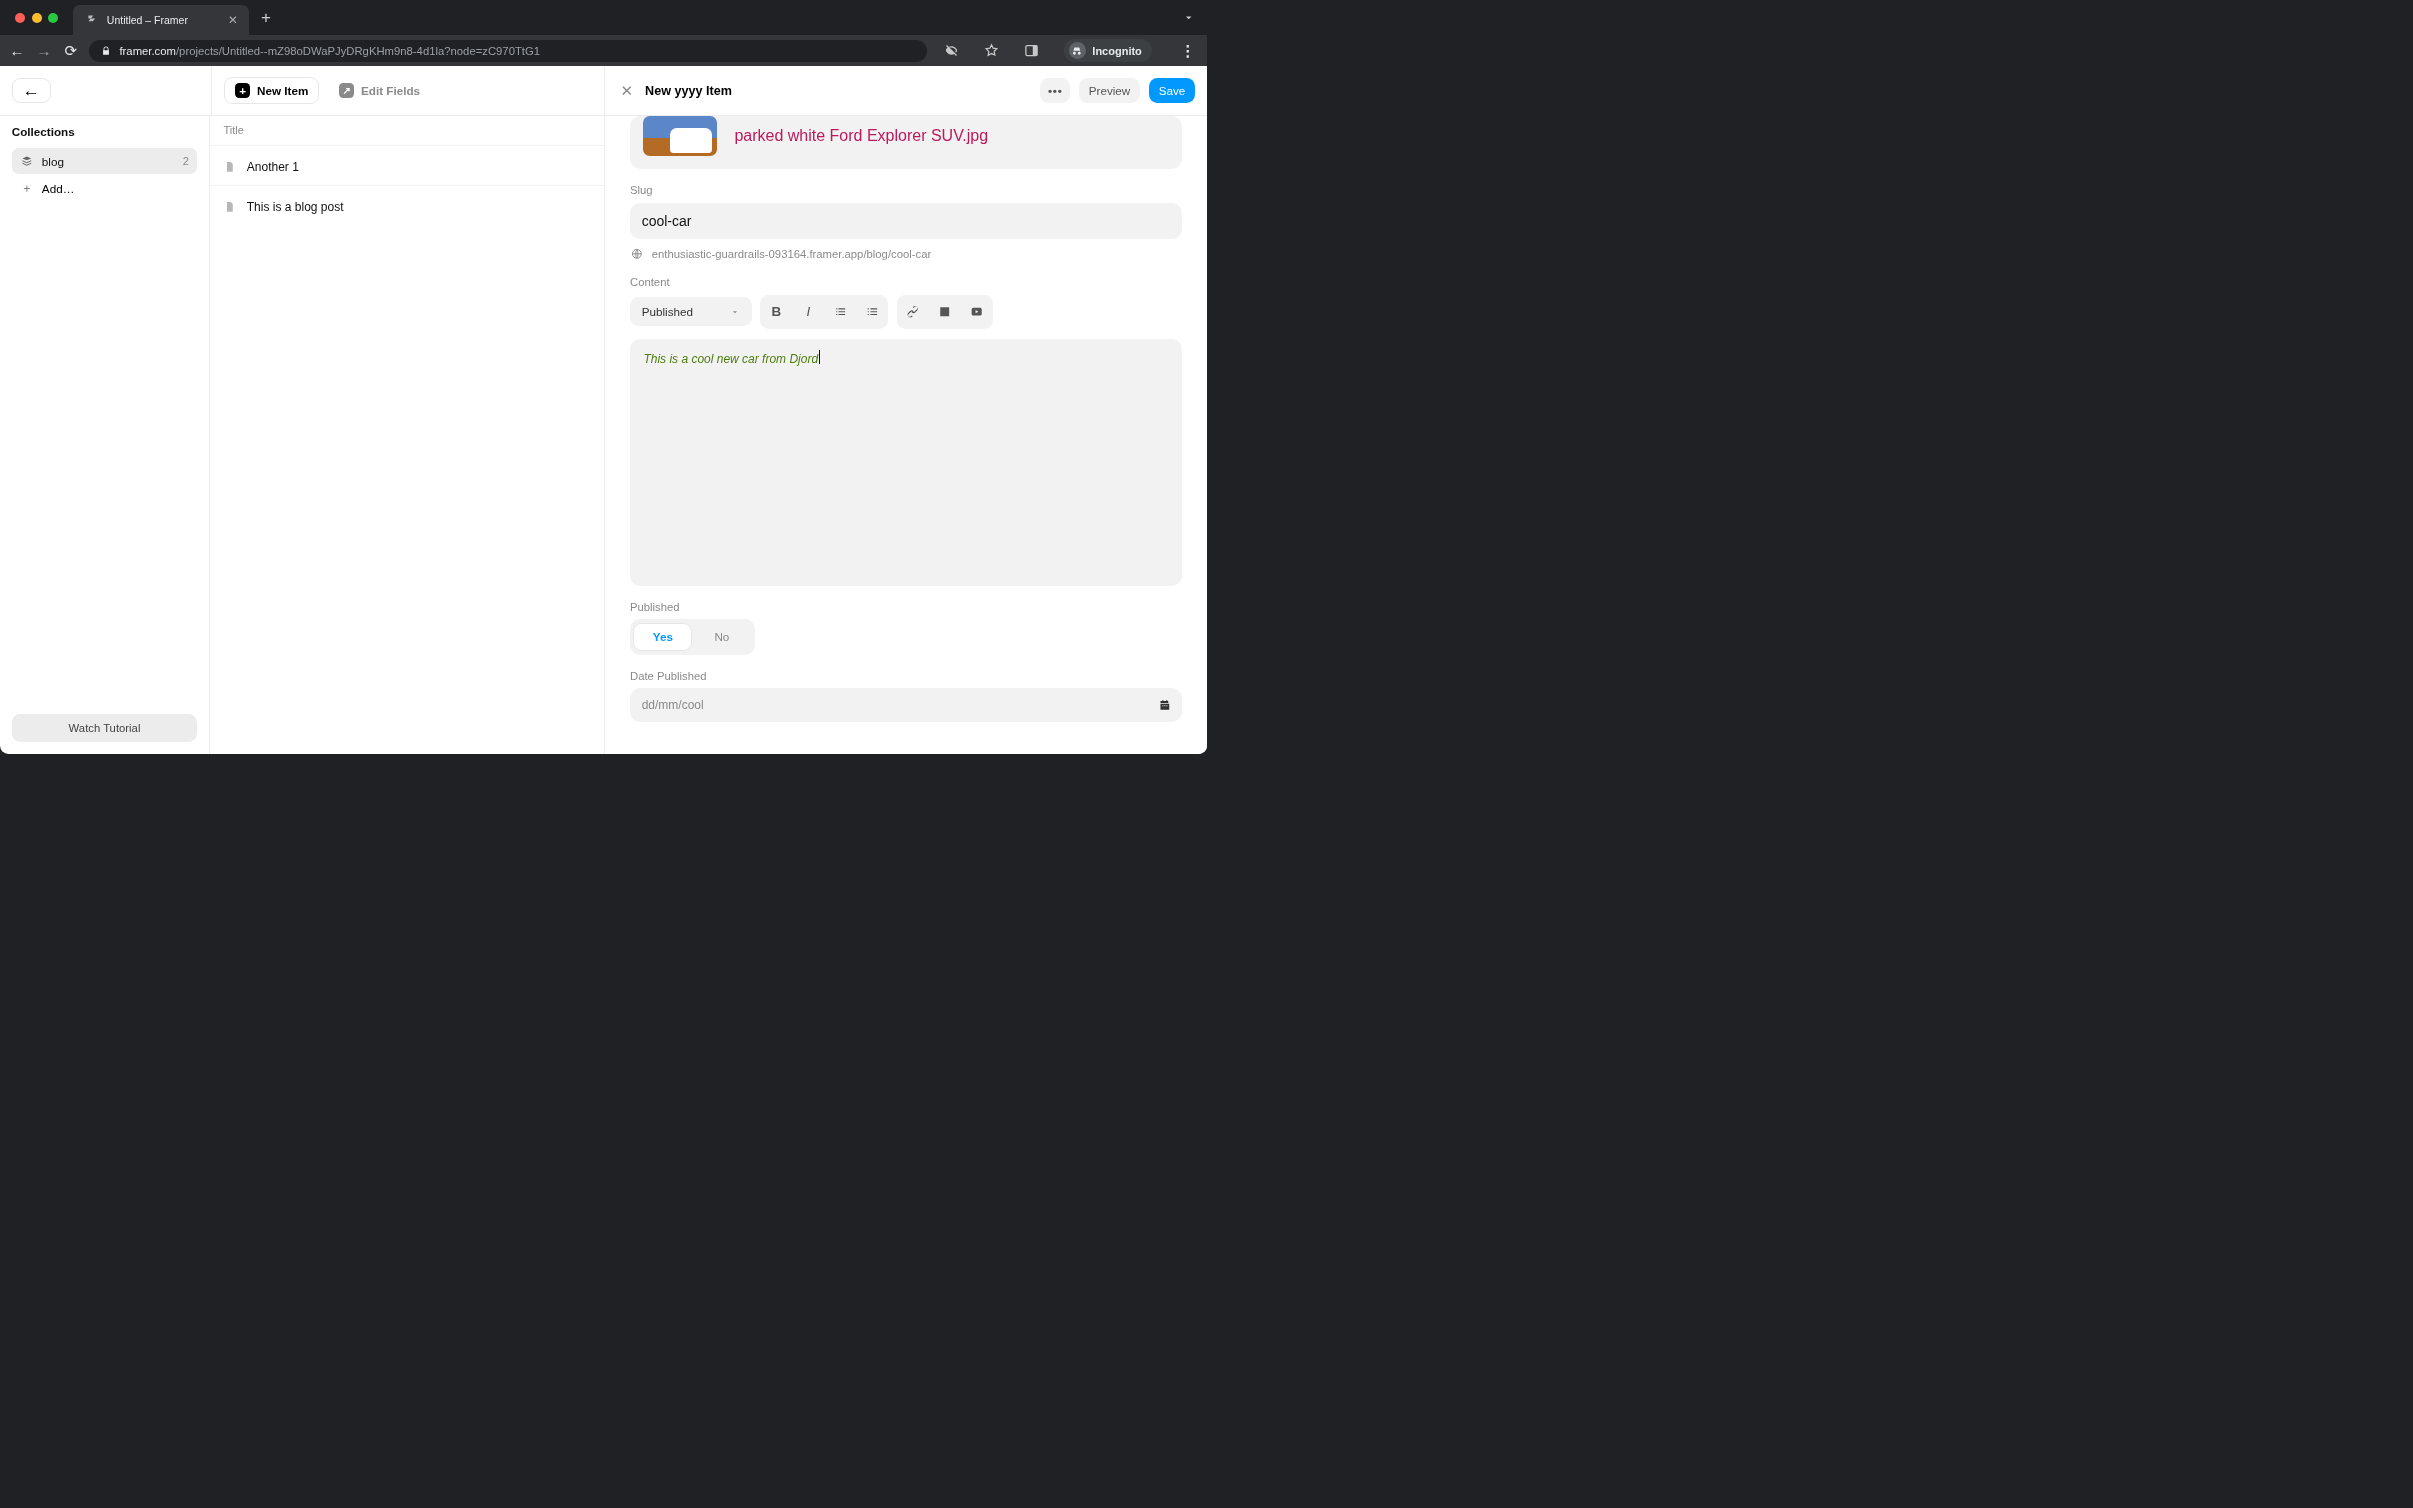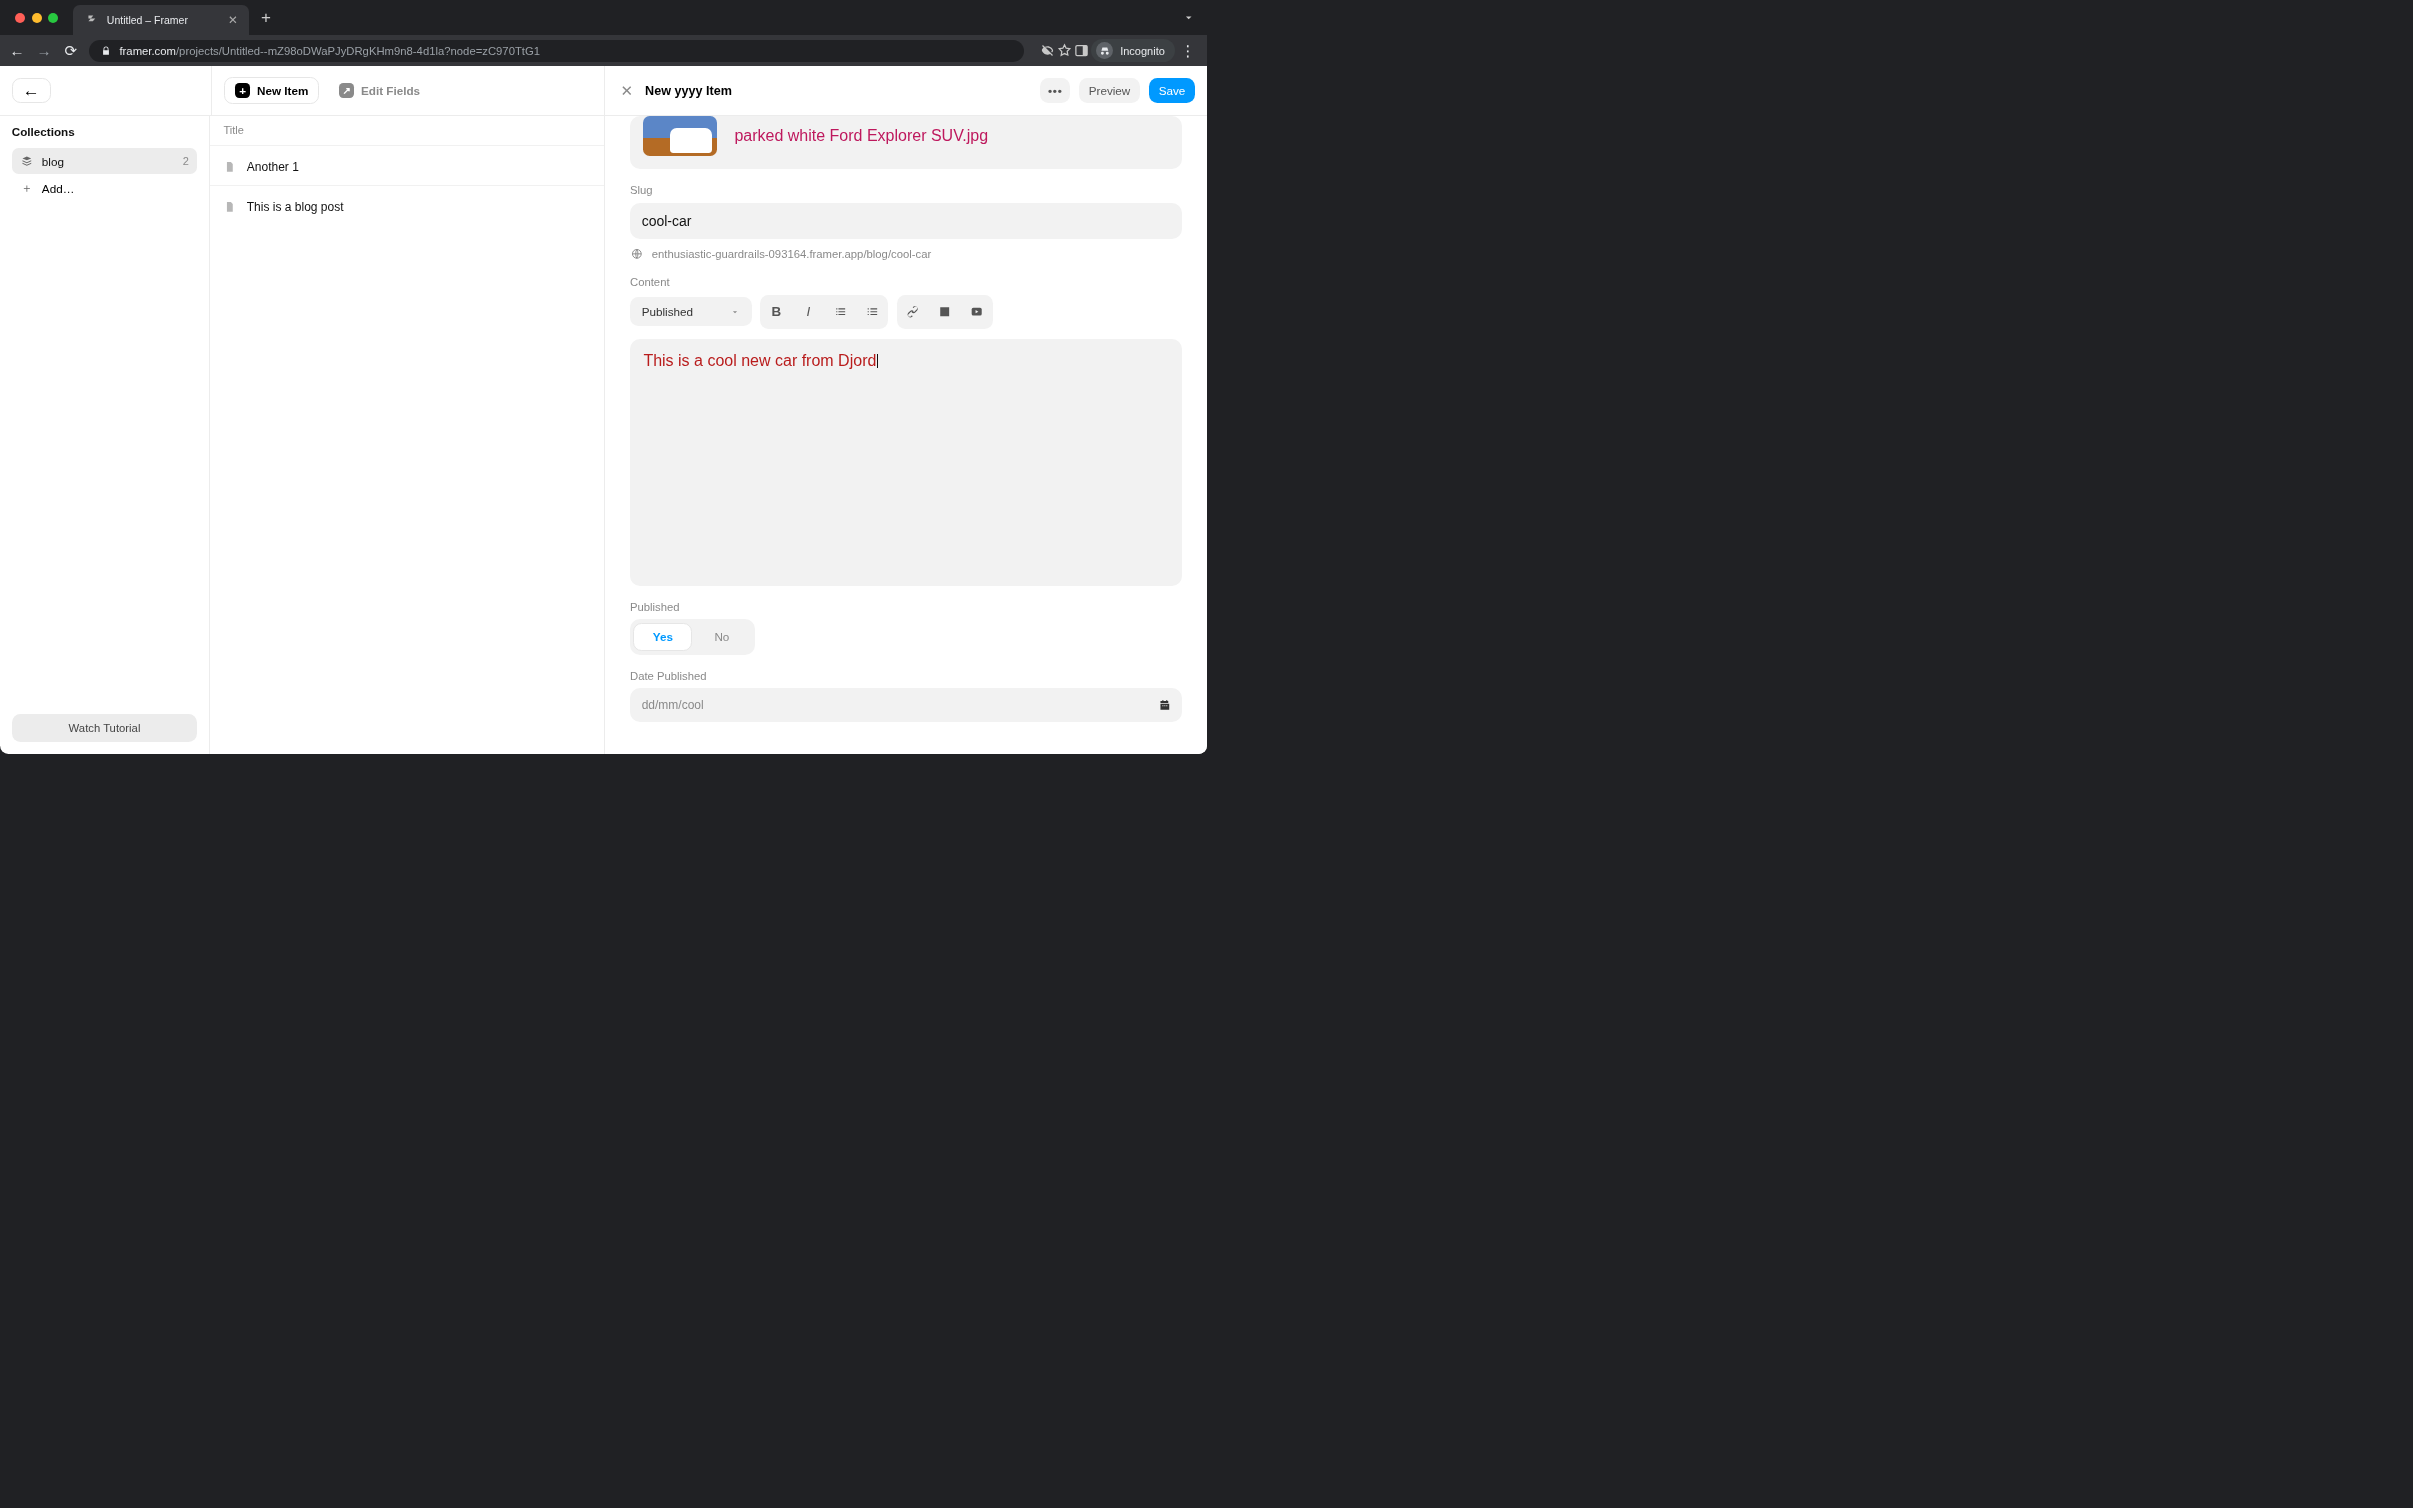--- a/index.html
+++ b/index.html
@@ -14,21 +14,21 @@
   .tab .favicon { width: 13.4px; height: 13.4px; display:flex; align-items:center; justify-content:center; color:#bbb; }
   .tab .close { margin-left: auto; font-size: 11.7px; color: #aaa; cursor: pointer; }
   .newtab { color: #ccc; font-size: 17px; margin-left: 11.7px; cursor: pointer; }
   .titlebar-right { margin-left: auto; margin-right: 11.7px; color: #ccc; display:flex; align-items:center; }
   .toolbar { height: 31px; background: #35363a; display: flex; align-items: center; padding: 0 8.4px; gap: 10px; }
   .navbtn { color: #9aa0a6; font-size: 15px; cursor: pointer; width: 17px; text-align:center; }
   .navbtn.active { color: #e8eaed; }
   .omnibox { flex: 1; height: 22px; background: #202124; border-radius: 12.6px; display: flex; align-items: center; padding: 0 11.7px; color: #9aa0a6; font-size: 11.3px; gap: 8.4px; }
   .omnibox .lock { font-size: 10px; }
   .omnibox .host { color: #e8eaed; }
-  .rgrp { display: flex; align-items: center; gap: 2px; margin-left: 6.7px; color: #e8eaed; }
+  .rgrp { display: flex; align-items: center; gap: 25px; margin-left: 6.7px; color: #e8eaed; font-weight: bold; }
   .rgrp .iconbtn { cursor: pointer; color: #c8c8c8; display:flex; align-items:center; }
   .incognito-pill { display:flex; align-items:center; gap:6.7px; background:#3c4043; border-radius: 13.4px; padding: 3.4px 10px 3.4px 5px; font-size: 11px; color:#e8eaed; }
   .incognito-pill .sp { width:17px;height:17px;border-radius:50%;background:#5f6368;display:flex;align-items:center;justify-content:center; }
   .menudots { font-size: 15px; cursor: pointer; padding:0 3.4px; }
 
   
   .app { position: relative; background: #fff; height: calc(754px - 35px - 31px); border-radius: 0 0 8.4px 8.4px; overflow: hidden; display: grid; grid-template-columns: 210px 1fr; }
   .topbar { position: absolute; left:0; right:0; top:0; height: 50px; border-bottom: 0.8px solid #ececec; display:flex; align-items:center; z-index: 5; background:#fff; }
   .backbtn { width: 39px; height: 25px; border:0.8px solid #e6e6e6; border-radius: 8.4px; display:flex; align-items:center; justify-content:center; margin-left: 11.7px; cursor:pointer; font-size:17px; }
   .tbspacer { width: calc(210px - 50px); }
@@ -82,21 +82,21 @@
   .textfield { padding: 10px 11.7px; display:flex; }
   .textfield input { border:none; outline:none; background:transparent; font-size:14px; width:100%; color:#111; }
   .urlrow { display:flex; align-items:center; gap:8.4px; color:#8a8a8a; font-size:11.3px; margin-top:8.4px; }
   .urlrow .globe { width:13.4px;height:13.4px; display:flex;align-items:center;justify-content:center; }
 
   .rte-toolbar { display:flex; gap:8.4px; align-items:center; margin-top:6.7px; }
   .select { background:#f2f2f2; border-radius:8.4px; padding: 8.4px 11.7px; display:flex; align-items:center; font-size:11.7px; color:#333; cursor:pointer; width:122px; }
   .select .chev { margin-left:auto; color:#8a8a8a; }
   .tgrp { background:#f2f2f2; border-radius:8.4px; display:flex; }
   .tbtn { width:32px; height:34px; display:flex; align-items:center; justify-content:center; color:#555; cursor:pointer; font-size:13.4px; }
-  .editor { margin-top:10px; background:#f2f2f2; border-radius:10px; height: 247px; padding: 11.7px 13.4px; font-size:16px; line-height:1.4; color:#b91c1c; outline:none; }
+  .editor { margin-top:10px; background:#f2f2f2; border-radius:10px; height: 247px; padding: 11.7px 13.4px; font-size:12px; line-height:1.4; color:#4d7c0f; outline:none;font-style:italic; }
   .editor .caret { display:inline-block; width:0.8px; height:14.2px; background:#111; vertical-align:-1.7px; margin-left:0.8px; }
 
   .seg { display:inline-flex; padding:3.4px; }
   .segbtn { width:59px; height:28.5px; display:flex; align-items:center; justify-content:center; font-size:11.7px; border-radius:8.4px; cursor:pointer; color:#8a8a8a; }
   .segbtn.active { background:#fff; color:#0099ff; border:0.8px solid #e6e6e6; font-weight:600; }
 
   .datefield { display:flex; align-items:center; padding: 10px 11.7px; }
   .datefield .txt { color:#8a8a8a; font-size:12px; }
   .datefield .cal { margin-left:auto; color:#333; }
   svg { display:block; }

